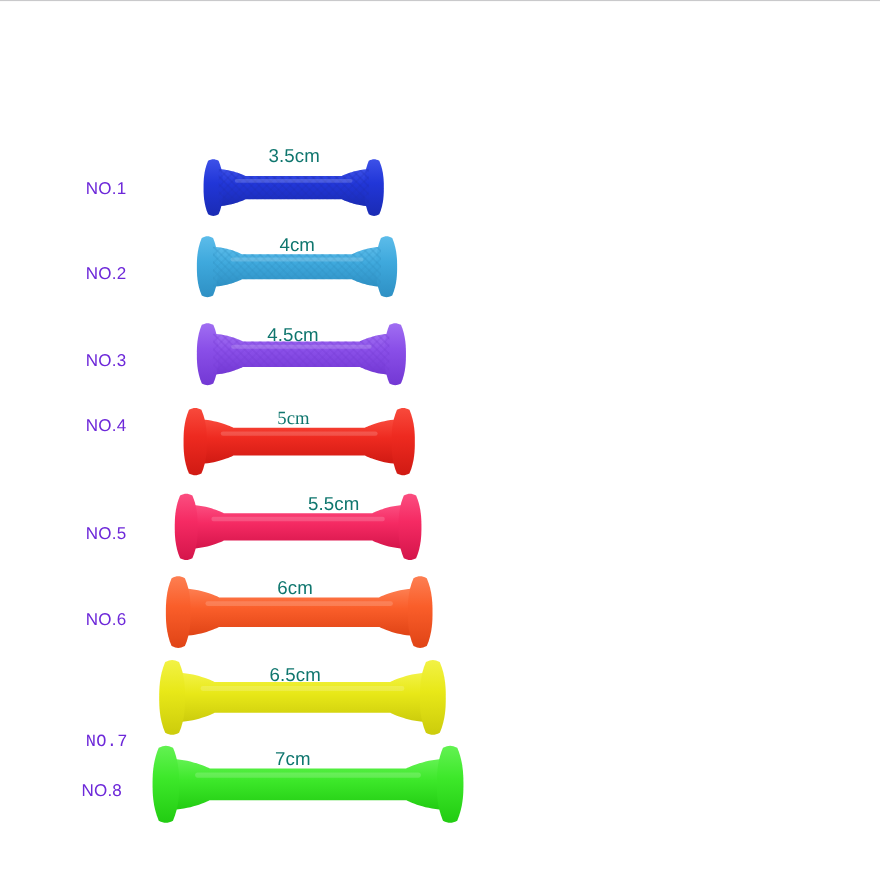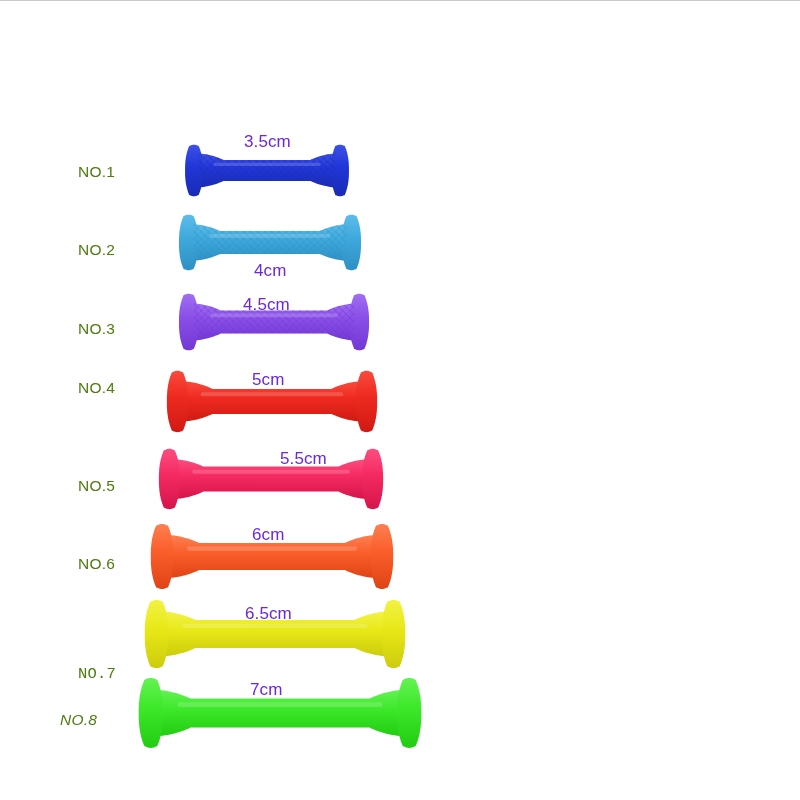--- a/index.html
+++ b/index.html
@@ -20,30 +20,30 @@
   }
   .row {
     position: absolute;
     left: 0;
     width: 800px;
   }
   .no-label {
     position: absolute;
     font-family: "Liberation Sans", sans-serif;
     font-size: 15.5px;
-    color: #4d7c0f;
+    color: #6d28d9;
     letter-spacing: 0.2px;
     white-space: nowrap;
     font-weight: 400;
   }
   .size-label {
     position: absolute;
     font-family: "Liberation Sans", sans-serif;
     font-size: 17px;
-    color: #6d28d9;
+    color: #0f766e;
     white-space: nowrap;
     letter-spacing: 0.1px;
     font-weight: 400;
   }
   .lace-wrap {
     position: absolute;
   }
   .lace-svg {
     display: block;
     overflow: visible;
@@ -75,21 +75,21 @@
             <path d="M3.1799999999999997 2.12 C-0.9540000000000006 11.66,-0.9540000000000006 21.2,-0.9540000000000006 26.5 C-0.9540000000000006 31.8,-0.9540000000000006 41.339999999999996,3.1799999999999997 50.879999999999995 C6.9959999999999996 52.73499999999999,8.904 52.73499999999999,12.719999999999999 50.879999999999995 C16.854 41.339999999999996,16.854 31.8,16.854 26.5 C16.854 21.2,16.854 11.66,12.719999999999999 2.12 C8.904 0.2649999999999999,6.9959999999999996 0.2649999999999999,3.1799999999999997 2.12 Z" fill="url(#gBody0)"></path>
             <path d="M149.28 2.12 C145.14600000000002 11.66,145.14600000000002 21.2,145.14600000000002 26.5 C145.14600000000002 31.8,145.14600000000002 41.339999999999996,149.28 50.879999999999995 C153.096 52.73499999999999,155.00400000000002 52.73499999999999,158.82000000000002 50.879999999999995 C162.954 41.339999999999996,162.954 31.8,162.954 26.5 C162.954 21.2,162.954 11.66,158.82000000000002 2.12 C155.00400000000002 0.2649999999999999,153.096 0.2649999999999999,149.28 2.12 Z" fill="url(#gBody0)"></path>
             <path d="M12.719999999999999 9.54 C26.274749999999997 10.175999999999998,37.364999999999995 15.899999999999999,37.364999999999995 15.899999999999999 L124.635 15.899999999999999 C124.635 15.899999999999999,135.72525 10.175999999999998,149.28 9.54 L149.28 43.46 C135.72525 42.824,124.635 37.1,124.635 37.1 L37.364999999999995 37.1 C37.364999999999995 37.1,26.274749999999997 42.824,12.719999999999999 43.46 Z" fill="url(#pTex0)"></path>
             <rect x="27.506999999999998" y="18.656" width="106.98599999999999" height="3.3920000000000003" rx="1.6960000000000002" fill="#ffffff" opacity="0.17"></rect>
           </g>
         </svg>
       </div>
     </div>
     <div class="row" style="top: 0px;">
       <div class="no-label" style="left: 78px; top: 240px;">NO.2</div>
-      <div class="size-label" style="left: 254px; top: 212px; margin-top: 48px;">4cm</div>
+      <div class="size-label" style="left: 254px; top: 212px;">4cm</div>
       <div class="lace-wrap" style="left: 180px; top: 213px; width: 180px; height: 57px;">
         <svg class="lace-svg" width="180" height="57" viewBox="0 0 180 57">
           <defs>
             <linearGradient id="gBody1" x1="0" y1="0" x2="0" y2="1">
               <stop offset="0" stop-color="#5cbcea"></stop>
               <stop offset="0.42" stop-color="#3fa9dd"></stop>
               <stop offset="1" stop-color="#2e90c4"></stop>
             </linearGradient>
             <pattern id="pTex1" width="5" height="5" patternUnits="userSpaceOnUse" patternTransform="rotate(45)">
               <rect width="5" height="5" fill="none"></rect>
@@ -129,21 +129,21 @@
             <path d="M3.4799999999999995 2.32 C-1.0440000000000005 12.76,-1.0440000000000005 23.2,-1.0440000000000005 29 C-1.0440000000000005 34.8,-1.0440000000000005 45.24,3.4799999999999995 55.68 C7.655999999999999 57.71,9.744 57.71,13.919999999999998 55.68 C18.444 45.24,18.444 34.8,18.444 29 C18.444 23.2,18.444 12.76,13.919999999999998 2.32 C9.744 0.2899999999999996,7.655999999999999 0.2899999999999996,3.4799999999999995 2.32 Z" fill="url(#gBody2)"></path>
             <path d="M174.08 2.32 C169.556 12.76,169.556 23.2,169.556 29 C169.556 34.8,169.556 45.24,174.08 55.68 C178.256 57.71,180.34400000000002 57.71,184.52 55.68 C189.044 45.24,189.044 34.8,189.044 29 C189.044 23.2,189.044 12.76,184.52 2.32 C180.34400000000002 0.2899999999999996,178.256 0.2899999999999996,174.08 2.32 Z" fill="url(#gBody2)"></path>
             <path d="M13.919999999999998 10.439999999999998 C28.7535 11.135999999999997,40.89 17.4,40.89 17.4 L147.11 17.4 C147.11 17.4,159.24650000000003 11.135999999999997,174.08 10.439999999999998 L174.08 47.56 C159.24650000000003 46.864000000000004,147.11 40.6,147.11 40.6 L40.89 40.6 C40.89 40.6,28.7535 46.864000000000004,13.919999999999998 47.56 Z" fill="url(#pTex2)"></path>
             <rect x="30.101999999999997" y="20.416" width="127.79600000000002" height="3.7120000000000006" rx="1.8560000000000003" fill="#ffffff" opacity="0.17"></rect>
           </g>
         </svg>
       </div>
     </div>
     <div class="row" style="top: 0px;">
       <div class="no-label" style="left: 78px; top: 378px;">NO.4</div>
-      <div class="size-label" style="left: 252px; top: 369px;">5cm</div>
+      <div class="size-label" style="left: 252px; top: 369px; font-family: Liberation Serif, serif;">5cm</div>
       <div class="lace-wrap" style="left: 168px; top: 369px; width: 208px; height: 63px;">
         <svg class="lace-svg" width="208" height="63" viewBox="0 0 208 63">
           <defs>
             <linearGradient id="gBody3" x1="0" y1="0" x2="0" y2="1">
               <stop offset="0" stop-color="#f84a3c"></stop>
               <stop offset="0.42" stop-color="#ee2a20"></stop>
               <stop offset="1" stop-color="#d01a13"></stop>
             </linearGradient>
             <pattern id="pTex3" width="5" height="5" patternUnits="userSpaceOnUse" patternTransform="rotate(45)">
               <rect width="5" height="5" fill="none"></rect>
@@ -232,21 +232,21 @@
           <g>
             <path d="M16.8 12.6 C34.7025 13.44,49.35000000000001 21,49.35000000000001 21 L208.64999999999998 21 C208.64999999999998 21,223.29749999999999 13.44,241.2 12.6 L241.2 57.4 C223.29749999999999 56.56,208.64999999999998 49,208.64999999999998 49 L49.35000000000001 49 C49.35000000000001 49,34.7025 56.56,16.8 57.4 Z" fill="url(#gBody6)"></path>
             <path d="M4.2 2.8000000000000003 C-1.2600000000000016 15.4,-1.2600000000000016 28,-1.2600000000000016 35 C-1.2600000000000016 42,-1.2600000000000016 54.6,4.2 67.2 C9.24 69.65,11.76 69.65,16.8 67.2 C22.26 54.6,22.26 42,22.26 35 C22.26 28,22.26 15.4,16.8 2.8000000000000003 C11.76 0.3500000000000001,9.24 0.3500000000000001,4.2 2.8000000000000003 Z" fill="url(#gBody6)"></path>
             <path d="M241.2 2.8000000000000003 C235.74 15.4,235.74 28,235.74 35 C235.74 42,235.74 54.6,241.2 67.2 C246.24 69.65,248.76 69.65,253.8 67.2 C259.26 54.6,259.26 42,259.26 35 C259.26 28,259.26 15.4,253.8 2.8000000000000003 C248.76 0.3500000000000001,246.24 0.3500000000000001,241.2 2.8000000000000003 Z" fill="url(#gBody6)"></path>
             <rect x="36.33" y="24.64" width="185.33999999999997" height="4.48" rx="2.24" fill="#ffffff" opacity="0.17"></rect>
           </g>
         </svg>
       </div>
     </div>
     <div class="row" style="top: 0px;">
-      <div class="no-label" style="left: 60px; top: 710px; font-style: italic;">NO.8</div>
+      <div class="no-label" style="left: 74px; top: 710px;">NO.8</div>
       <div class="size-label" style="left: 250px; top: 679px;">7cm</div>
       <div class="lace-wrap" style="left: 140px; top: 676px; width: 280px; height: 72px;">
         <svg class="lace-svg" width="280" height="72" viewBox="0 0 280 72">
           <defs>
             <linearGradient id="gBody7" x1="0" y1="0" x2="0" y2="1">
               <stop offset="0" stop-color="#63f252"></stop>
               <stop offset="0.42" stop-color="#3de82a"></stop>
               <stop offset="1" stop-color="#22cc12"></stop>
             </linearGradient>
             <pattern id="pTex7" width="5" height="5" patternUnits="userSpaceOnUse" patternTransform="rotate(45)">

